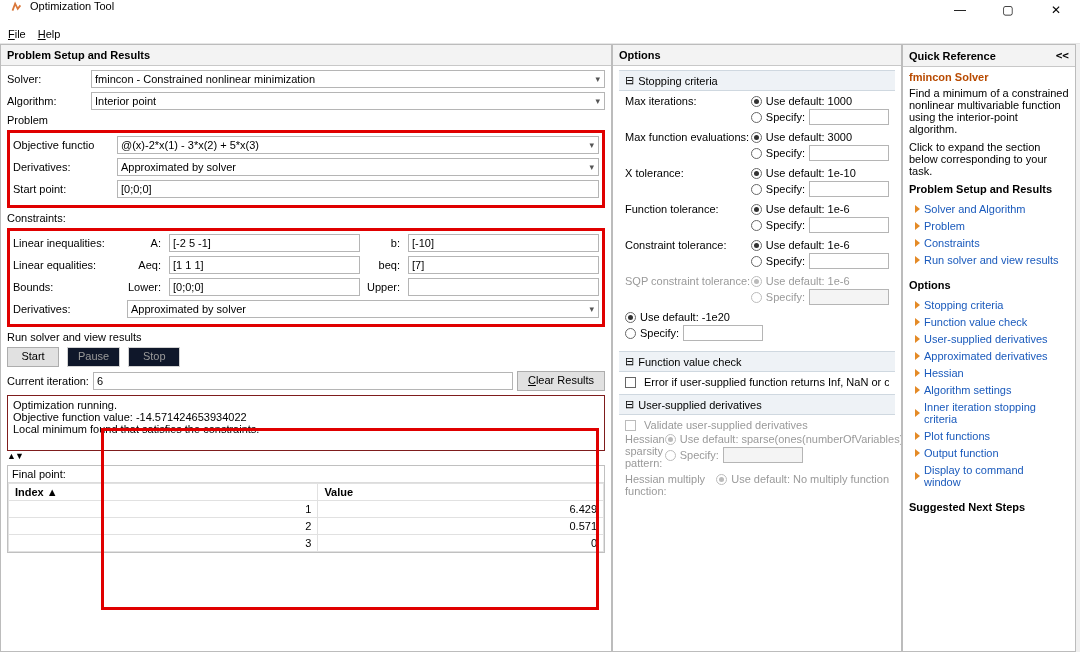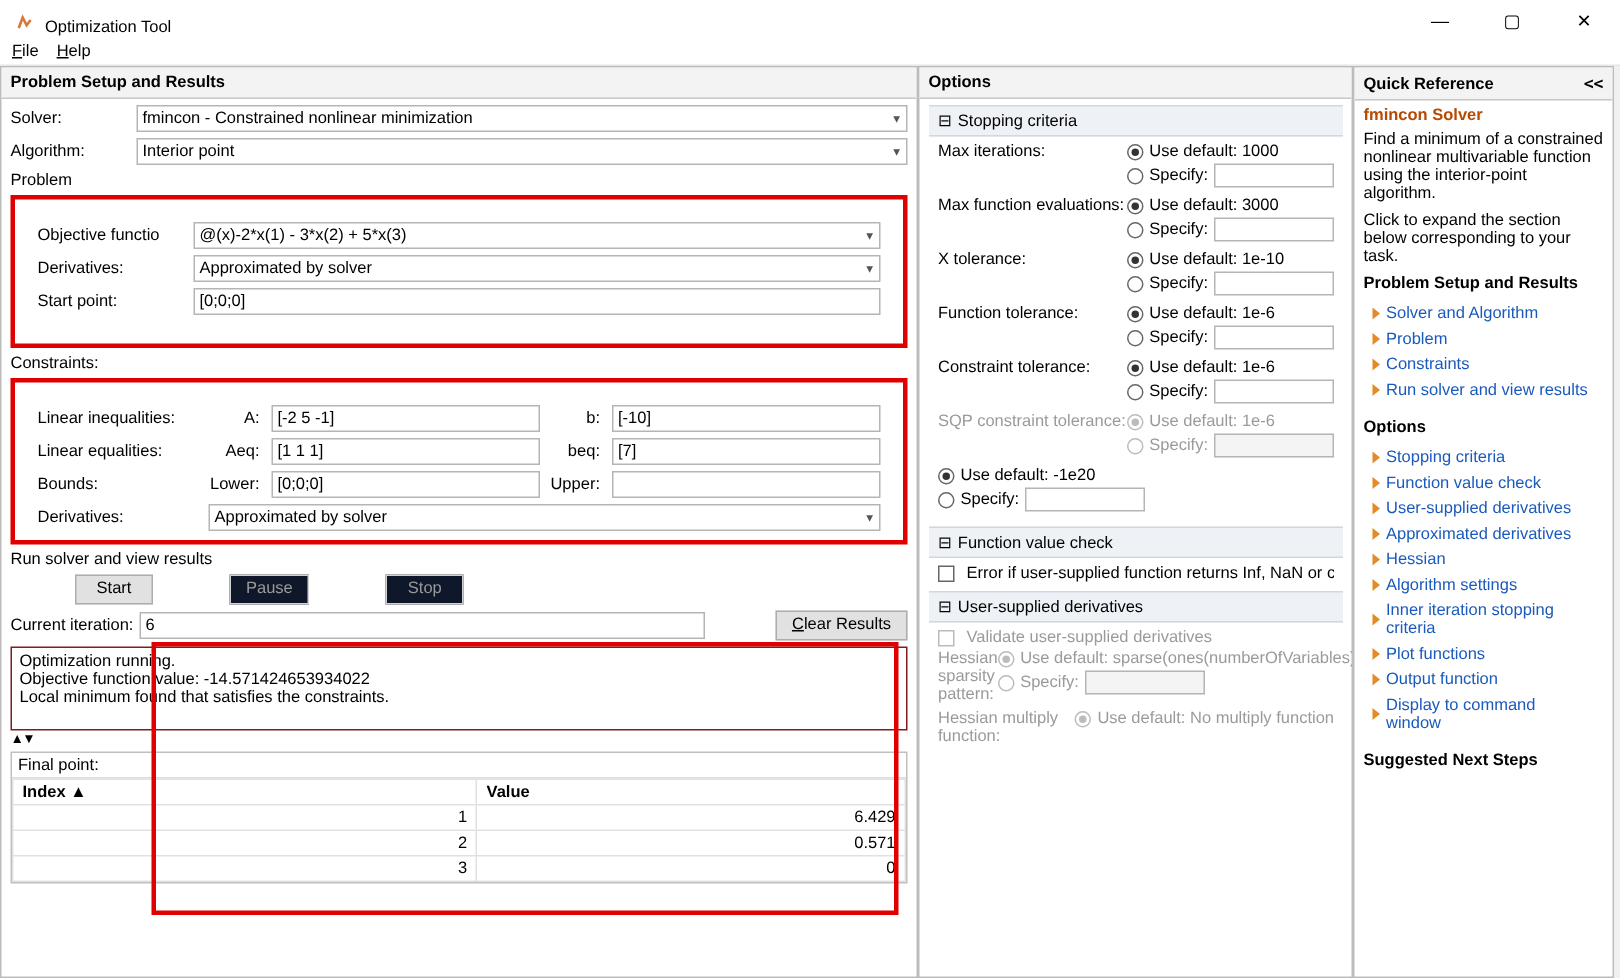--- a/index.html
+++ b/index.html
@@ -1,17 +1,17 @@
 <!DOCTYPE html>
 <html><head>
 <meta charset="utf-8">
 <style>
   * { box-sizing: border-box; margin: 0; padding: 0; font-family: "Segoe UI", Tahoma, sans-serif; font-size: 11px; }
   body { background: #f0f0f0; width: 1080px; height: 652px; overflow: hidden; }
-  .titlebar { height: 24px; display: flex; align-items: flex-end; background: #fff; padding: 0 8px; }
+  .titlebar { height: 24px; display: flex; align-items: flex-start; background: #fff; padding: 0 8px; }
   .titlebar .icon { width: 16px; height: 16px; margin-right: 6px; display:flex; align-items:center; justify-content:center; }
   .titlebar .title { flex: 1; }
   .titlebar .winbtns { display: flex; gap: 16px; margin-left: auto; }
   .titlebar .winbtn { width: 32px; height: 20px; display:flex; align-items:center; justify-content:center; font-size:12px; }
   .menubar { height: 20px; display: flex; align-items: center; background:#fff; padding: 0 8px; border-bottom: 1px solid #e6e6e6; gap: 12px; }
   .menubar span u { text-decoration: underline; }
   .columns { display: flex; height: calc(100% - 44px); }
   .col { border: 1px solid #bcbcbc; background:#fff; display:flex; flex-direction:column; overflow:hidden;}
   .col-left { width: 612px; }
   .col-mid { width: 290px; }
@@ -22,29 +22,29 @@
 
   .row { display:flex; align-items:center; margin-bottom:4px; gap:4px;}
   .lbl { width: 80px; }
   .lbl-w { width: 110px; }
   .select, .txt { border:1px solid #b5b5b5; height:18px; padding:1px 3px; background:#fff; display:flex; align-items:center; }
   .select { position:relative; padding-right:16px; }
   .select::after { content:"▾"; position:absolute; right:4px; color:#555; font-size:9px;}
   .flex1 { flex:1;}
 
   .group-label { font-weight:400; margin: 4px 0;}
-  .redbox { border: 3px solid #e00000; padding: 15px; margin-bottom:4px;}
+  .redbox { border: 3px solid #e00000; padding: 3px; margin-bottom:4px;}
   .redbox .row .lbl { width: 100px;}
   .constraints .subrow { display:flex; align-items:center; margin-bottom:4px; gap:4px;}
   .constraints .sublbl { width:38px; text-align:right; padding-right:4px;}
   .constraints .pairwrap { display:flex; flex:1; gap:6px; align-items:center;}
   .constraints .half { flex:1; display:flex; align-items:center; gap:4px;}
   .constraints .half .txt { flex:1; }
 
-  .btn { border:1px solid #adadad; background:#e1e1e1; height:20px; padding:2px 10px; min-width:52px; text-align:center;margin-left:43px;}
+  .btn { border:1px solid #adadad; background:#e1e1e1; height:20px; padding:2px 10px; min-width:52px; text-align:center;}
   .btn.disabled { color:#9a9a9a; border-color:#d2d2d2; background:#0f172a;}
   .link { color:#1a5abc; }
 
   .iter-row { display:flex; align-items:center; gap:4px; margin:4px 0;}
   .iter-row .txt { flex:1;}
   .output-toggle { font-size:9px; letter-spacing:-1px; cursor:pointer; user-select:none;}
   .output { border:1px solid #7f1d1d; height:56px; padding:3px 5px; background:#fff; position:relative; overflow:hidden;}
 
   .finalpoint { border:1px solid #c0c0c0; margin-top:4px;}
   .fp-head { border-bottom:1px solid #dcdcdc; padding:2px 4px;}

